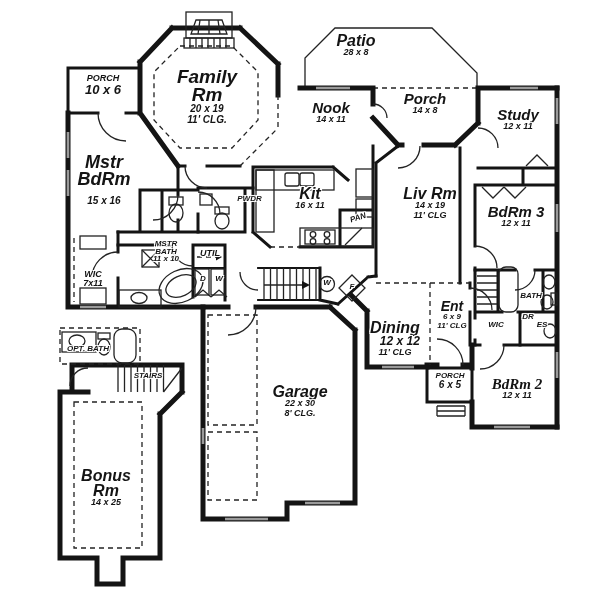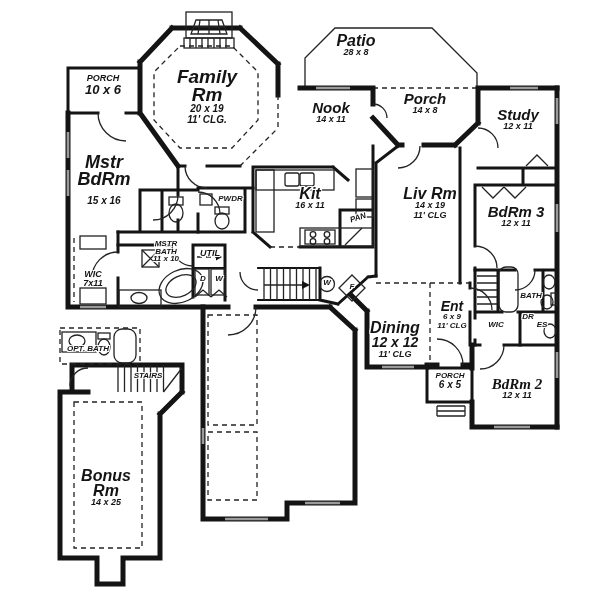--- a/index.html
+++ b/index.html
@@ -242,21 +242,21 @@
       </div>
       <div class="room-label" style="left: 430px; top: 186px;">
         <div class="nm" style="font-size: 16px;">Liv Rm</div>
         <div class="dm" style="font-size: 9px;">14 x 19</div>
         <div class="dm" style="font-size: 9px;">11' CLG</div>
       </div>
       <div class="room-label" style="left: 516px; top: 205px;">
         <div class="nm" style="font-size: 15px;">BdRm 3</div>
         <div class="dm" style="font-size: 9px;">12 x 11</div>
       </div>
-      <div class="room-label" style="left: 209px; top: 195px; padding-left: 43px;">
+      <div class="room-label" style="left: 228px; top: 195px; padding-left: 43px;">
         <div class="nm" style="font-size: 8px;">PWDR</div>
       </div>
       <div class="room-label" style="left: 166px; top: 240px;">
         <div class="nm" style="font-size: 8px;">MSTR</div>
         <div class="nm" style="font-size: 8px;">BATH</div>
         <div class="dm" style="font-size: 8px;">11 x 10</div>
       </div>
       <div class="room-label" style="left: 210px; top: 249px;">
         <div class="nm" style="font-size: 9px;">UTIL</div>
       </div>
@@ -274,30 +274,35 @@
         <div class="nm" style="font-size: 8px;">DR</div>
         <div class="nm" style="font-size: 8px; padding-left: 28px;">ES</div>
       </div>
       <div class="room-label" style="left: 452px; top: 300px;">
         <div class="nm" style="font-size: 14px;">Ent</div>
         <div class="dm" style="font-size: 8px;">6 x 9</div>
         <div class="dm" style="font-size: 8px;">11' CLG</div>
       </div>
       <div class="room-label" style="left: 395px; top: 320px;">
         <div class="nm" style="font-size: 16px;">Dining</div>
-        <div class="dm" style="font-size: 14px;">12 x 12</div>
+        <div class="dm" style="font-size: 12px; text-align: right;">12 x 12</div>
         <div class="dm" style="font-size: 9px;">11' CLG</div>
       </div>
       <div class="room-label" style="left: 450px; top: 372px;">
         <div class="nm" style="font-size: 8px;">PORCH</div>
         <div class="dm" style="font-size: 10px;">6 x 5</div>
       </div>
       <div class="room-label" style="left: 517px; top: 377px;">
         <div class="nm" style="font-size: 15px; font-family: Liberation Serif, serif;">BdRm 2</div>
         <div class="dm" style="font-size: 9px;">12 x 11</div>
+      </div>
+      <div class="room-label" style="left: 300px; top: 384px;">
+        <div class="nm" style="font-size: 16px;">Garage</div>
+        <div class="dm" style="font-size: 9px;">22 x 30</div>
+        <div class="dm" style="font-size: 9px;">8' CLG.</div>
       </div>
       <div class="room-label" style="left: 88px; top: 345px;">
         <div class="nm" style="font-size: 8px;">OPT. BATH</div>
       </div>
       <div class="room-label" style="left: 148px; top: 372px;">
         <div class="nm" style="font-size: 8px;">STAIRS</div>
       </div>
       <div class="room-label" style="left: 106px; top: 468px;">
         <div class="nm" style="font-size: 16px;">Bonus</div>
         <div class="nm" style="font-size: 16px;">Rm</div>

